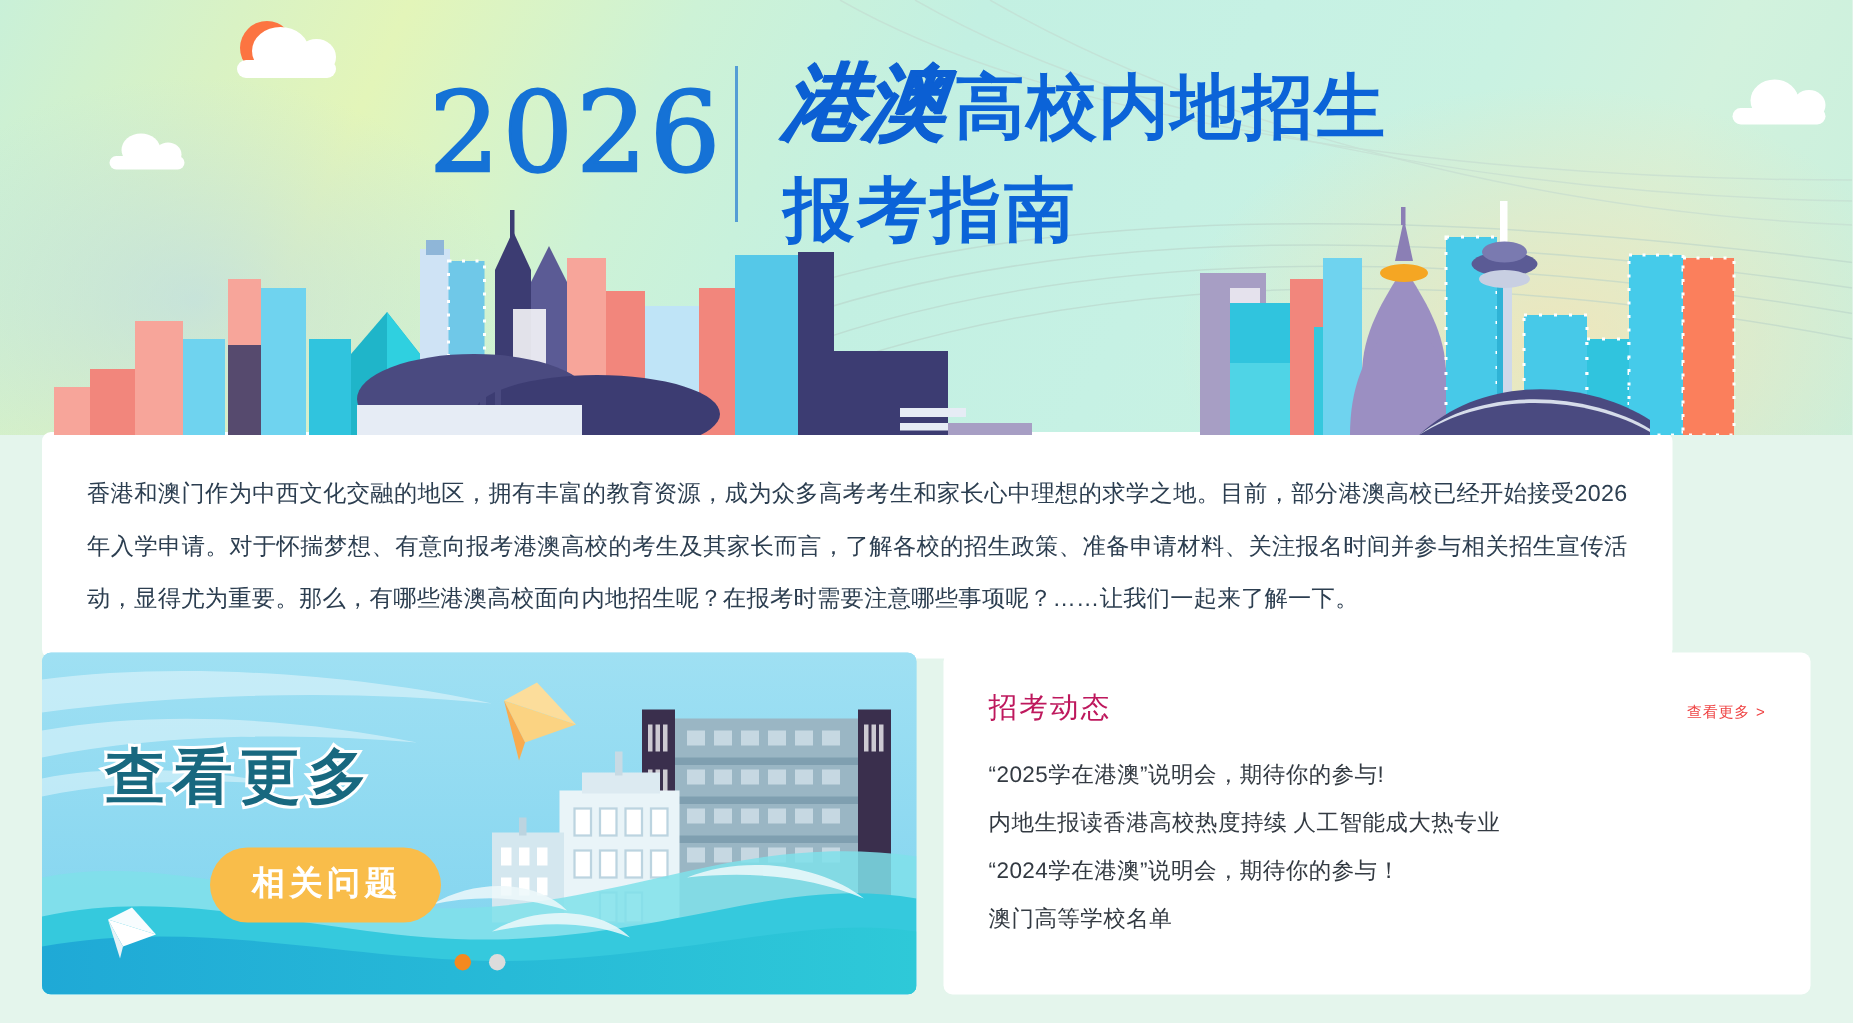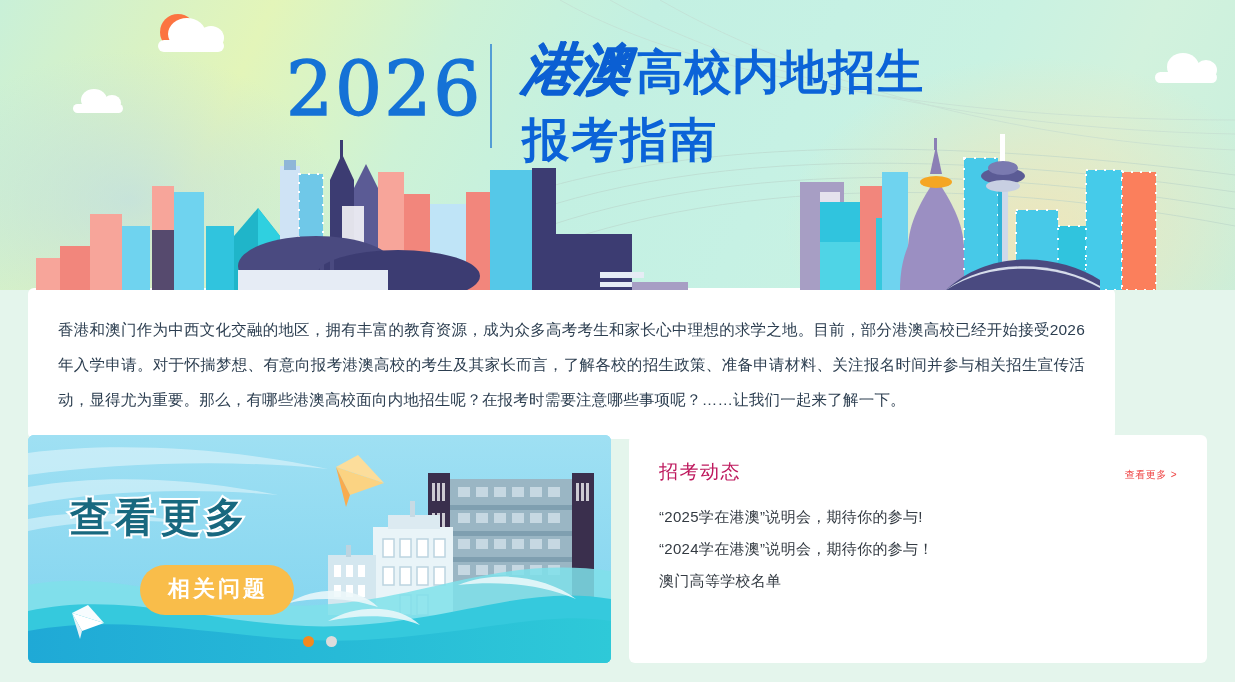--- a/index.html
+++ b/index.html
@@ -501,17 +501,18 @@
 
   <div class="news">
     <div class="news-head">
       <div class="news-title">招考动态</div>
       <div class="news-more">
         <span>查看更多</span><span class="chev">&gt;</span>
       </div>
     </div>
     <ul class="news-list">
       <li class="news-item">“2025学在港澳”说明会，期待你的参与!</li>
+      <li class="news-item">内地生报读香港高校热度持续 人工智能成大热专业</li>
       <li class="news-item">“2024学在港澳”说明会，期待你的参与！</li>
       <li class="news-item">澳门高等学校名单</li>
     </ul>
   </div>
 </div>
 
 </body></html>

